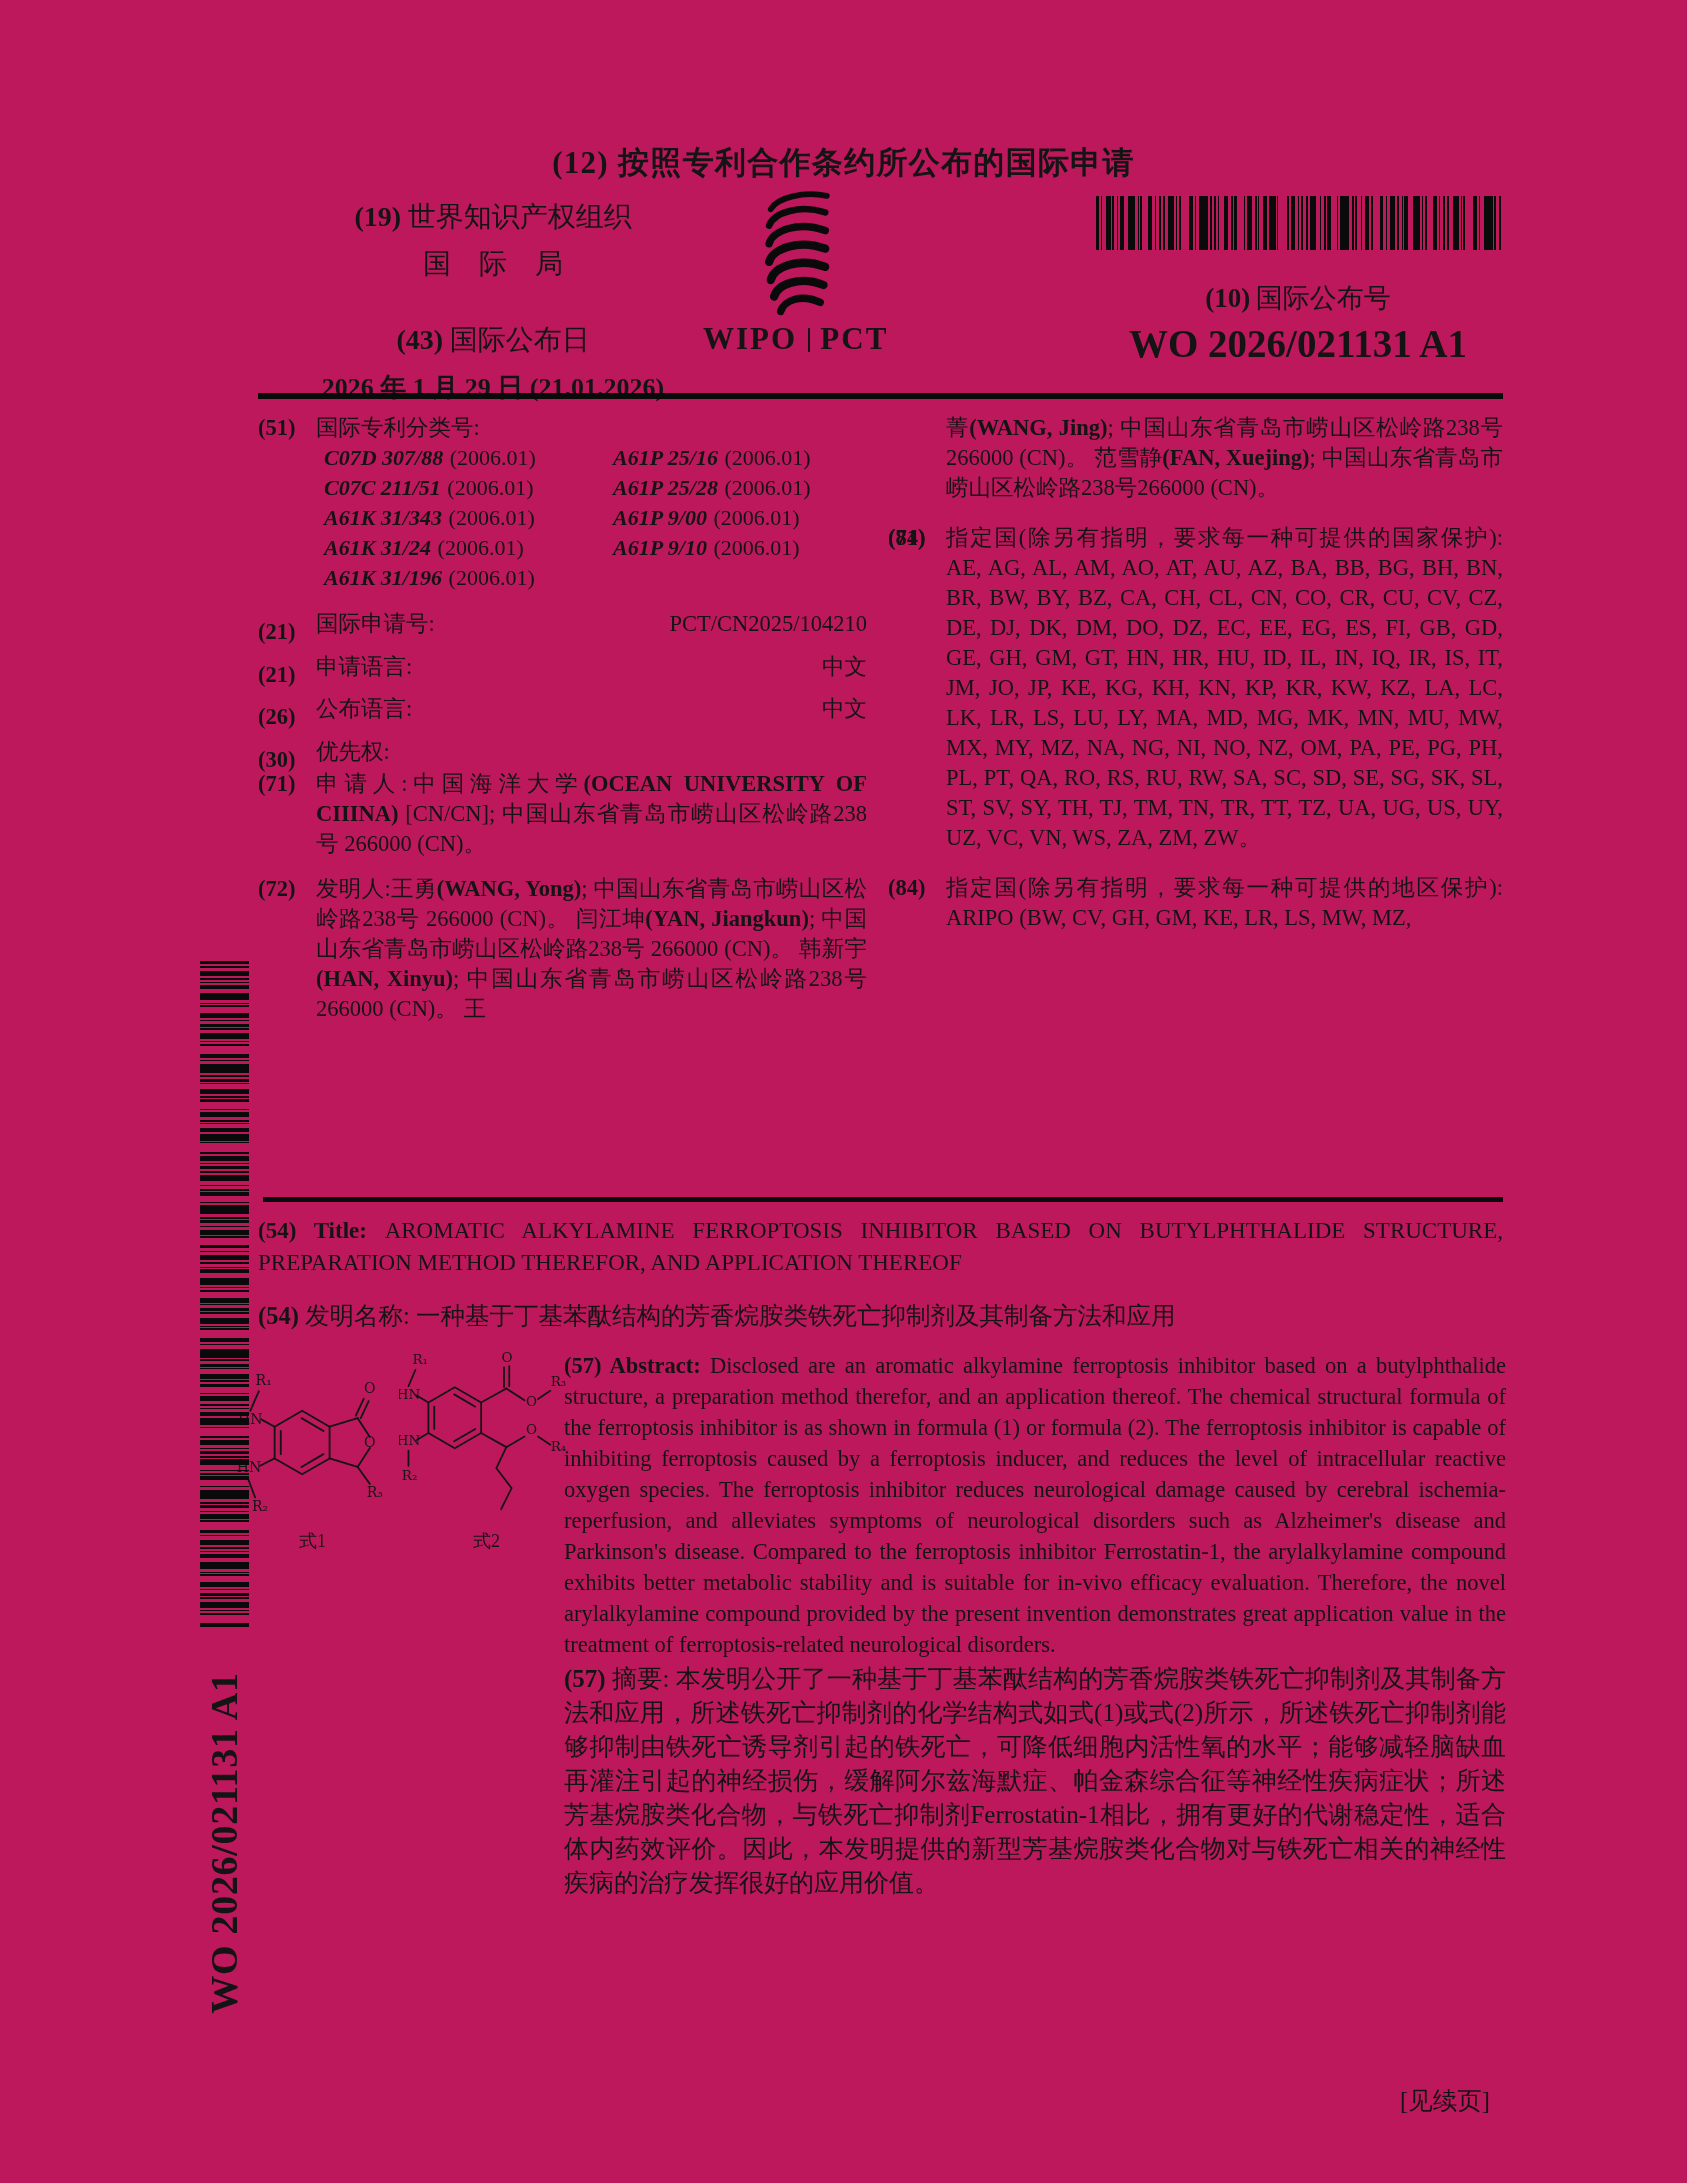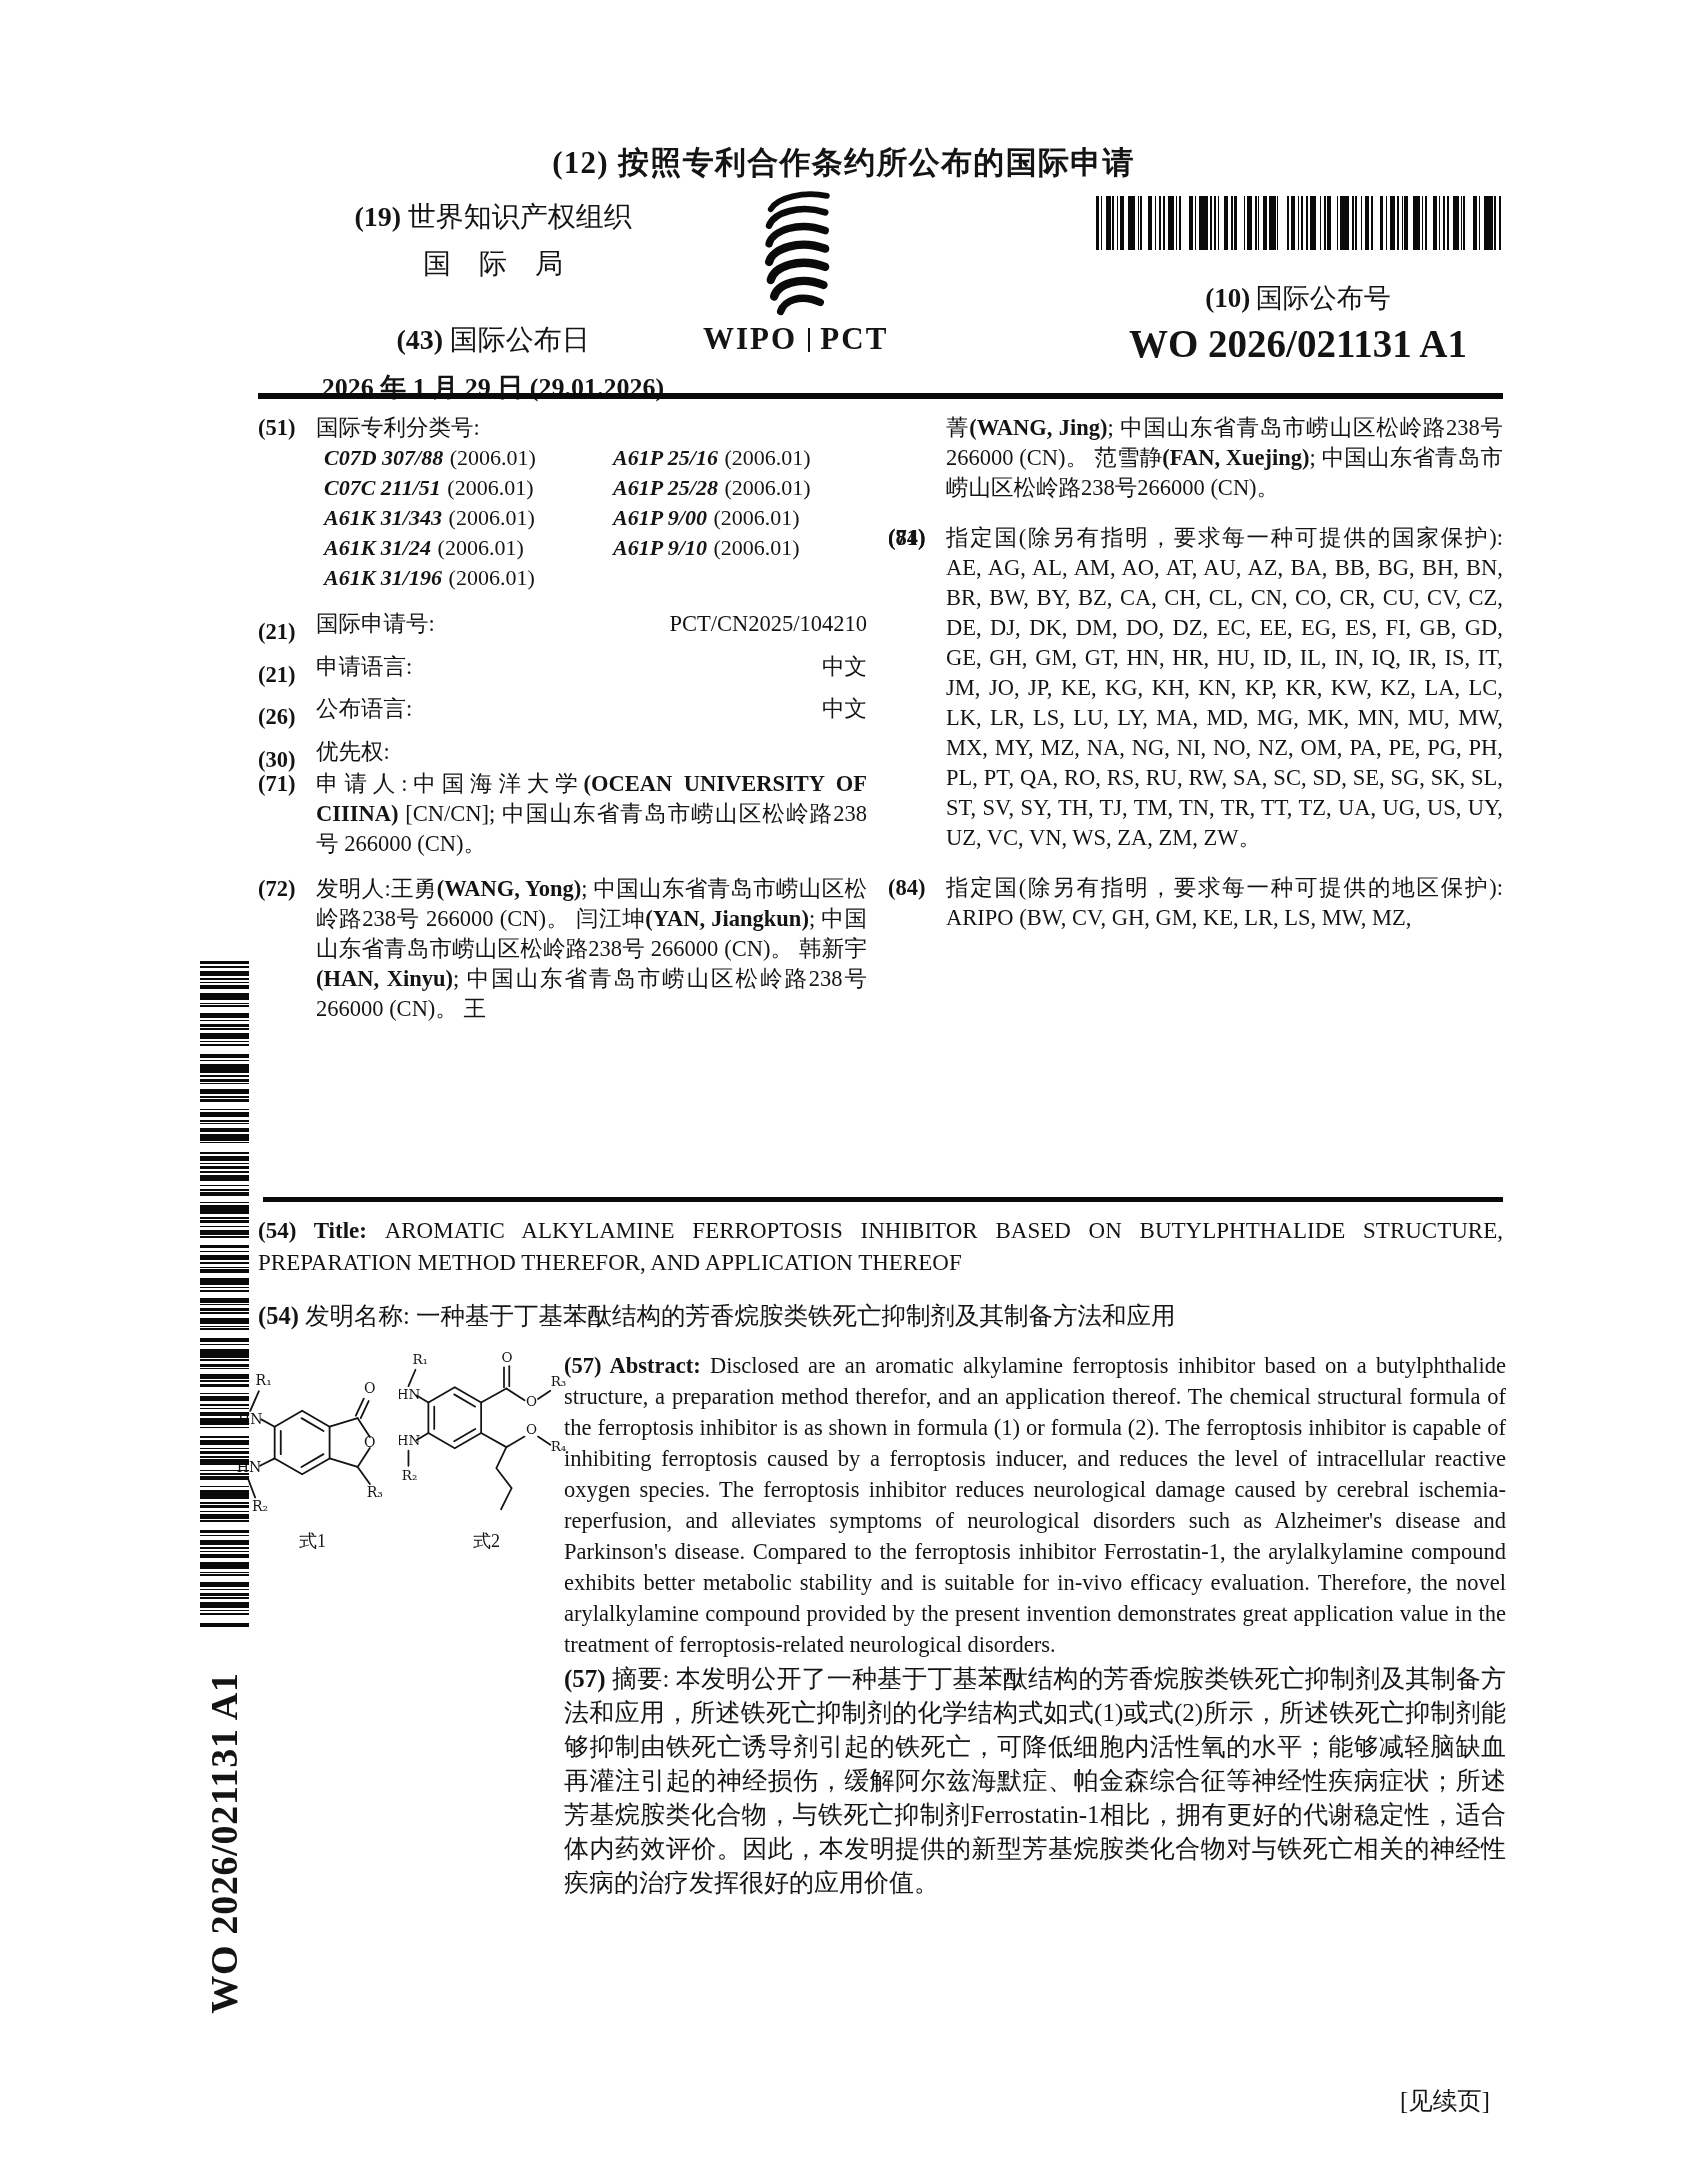--- a/index.html
+++ b/index.html
@@ -1,17 +1,17 @@
 <!DOCTYPE html>
 <html style="font-size:10.6px"><head>
 <meta charset="utf-8">
 <style>
   html,body{margin:0;padding:0;background:#e8e8e8;}
   .page{
-    position:relative;width:1687px;height:2183px;margin:0 auto;background:#ffffff;
+    position:relative;width:1687px;height:2183px;margin:0 auto;background:#be185d;
     font-family:"Liberation Serif","DejaVu Serif",serif;color:#141414;
     overflow:hidden;
   }
   .abs{position:absolute;}
   b{font-weight:bold;}
 
   
   .doc-line{top:142px;left:0;width:100%;text-align:center;font-size:31px;font-weight:bold;letter-spacing:1.3px;}
   .h-left{left:301px;top:198px;width:384px;text-align:center;}
   .h19{font-size:28px;}
@@ -84,21 +84,21 @@
   <div class="abs doc-line">(12) 按照专利合作条约所公布的国际申请</div>
 
   <div class="abs h-left">
     <div class="h19">
       <b>(19)</b><span>世界知识产权组织</span>
     </div>
     <div class="h-bureau">国　际　局</div>
     <div class="h43">
       <b>(43)</b><span>国际公布日</span>
     </div>
-    <div class="h-date">2026 年 1 月 29 日 (29.01.2026)</div>
+    <div class="h-date">2026 年 1 月 29 日 (21.01.2026)</div>
   </div>
 
   <div class="abs logo-wrap">
     <svg class="logo-swirl" width="99" height="131" viewBox="0 0 120 158">
       <g stroke="#0a0a0a" fill="none" stroke-linecap="round">
         <path d="M98 8 C 70 2, 38 10, 30 24" stroke-width="7"></path>
         <path d="M96 28 C 66 18, 34 28, 28 44" stroke-width="8"></path>
         <path d="M96 50 C 64 38, 32 50, 28 66" stroke-width="9"></path>
         <path d="M96 72 C 64 60, 32 72, 28 88" stroke-width="10"></path>
         <path d="M96 94 C 64 82, 34 94, 30 110" stroke-width="10"></path>

